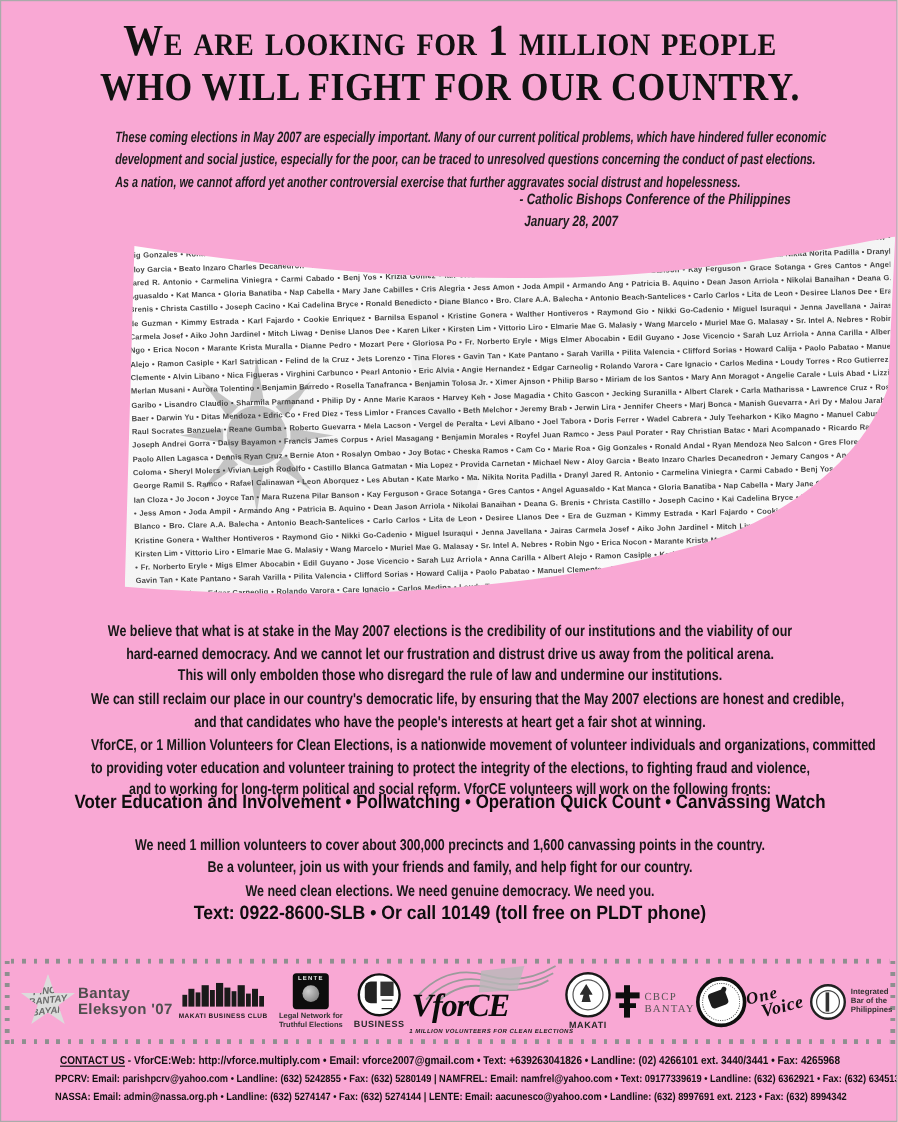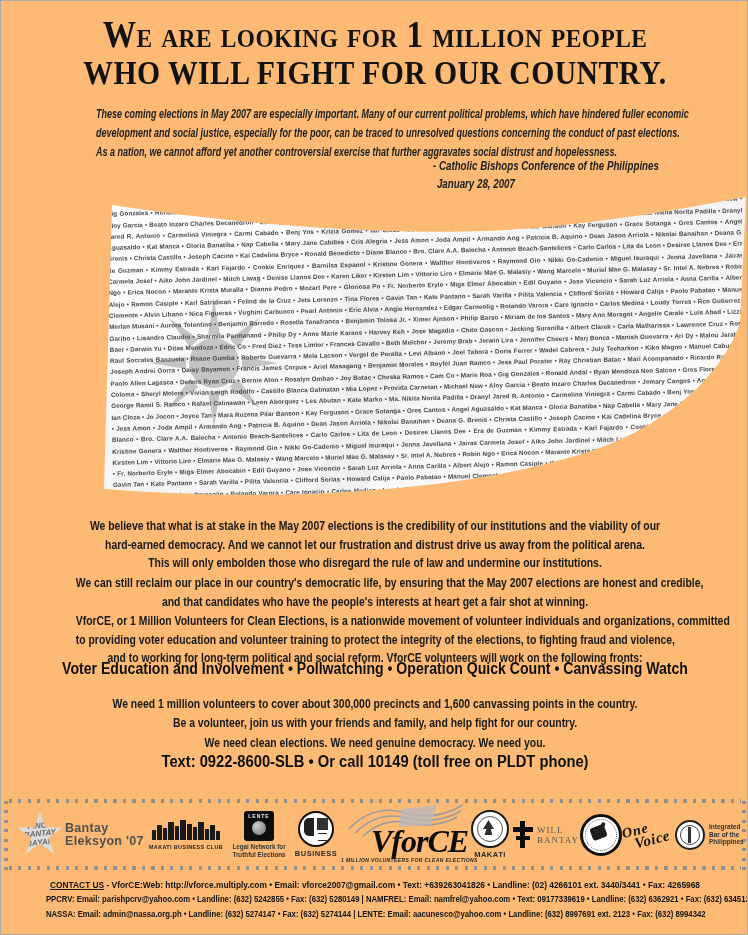--- a/index.html
+++ b/index.html
@@ -1,16 +1,16 @@
 <!DOCTYPE html>
 <html><head>
 <meta charset="utf-8">
 <style>
   html,body{margin:0;padding:0;background:#e8e8e8;}
-  .page{position:relative;width:746px;height:933px;background:#fdba74;border:1px solid #aaa;
+  .page{position:relative;width:746px;height:933px;background:#f9a8d4;border:1px solid #aaa;
         overflow:hidden;font-family:"Liberation Sans",sans-serif;color:#161616;}
   
   .headline{position:absolute;top:14px;left:0;width:748px;text-align:center;
             font-family:"Liberation Serif",serif;font-weight:bold;color:#121212;
             transform:scaleX(.9);transform-origin:50% 0;}
   .headline .h1a{display:block;font-size:37px;line-height:40px;font-variant:small-caps;letter-spacing:.5px;white-space:nowrap;}
   .headline .h1b{display:block;font-size:33px;line-height:37px;letter-spacing:.5px;white-space:nowrap;}
   
   .intro{position:absolute;left:95px;top:104px;width:820px;font-style:italic;font-weight:bold;
          font-size:12.5px;line-height:19px;color:#1c1c1c;transform:scaleX(.72);transform-origin:0 0;}
@@ -59,21 +59,21 @@
   .lente-sq .lt{position:absolute;top:2px;left:0;right:0;font-size:5px;font-weight:bold;color:#eee;letter-spacing:1px;}
   .lente-sq .lens{position:absolute;left:8px;top:10px;width:14px;height:14px;border-radius:50%;
         background:radial-gradient(circle at 35% 35%,#cfcfcf,#6e6e6e);}
   .l-namfrel{width:50px;}
   .nam-c{width:32px;height:32px;margin:0 auto;border:2px solid #111;border-radius:50%;position:relative;background:#fff;}
   .nam-c i{position:absolute;left:4px;top:5px;width:10px;height:18px;background:#222;border-radius:5px 0 0 5px;}
   .nam-c b{position:absolute;right:4px;top:5px;width:11px;height:12px;background:#333;}
   .nam-c u{position:absolute;right:5px;bottom:4px;width:9px;height:6px;border-top:1.5px solid #222;border-bottom:1.5px solid #222;}
   .l-vforce{width:126px;position:relative;height:56px;}
   .vf-text{position:absolute;left:2px;top:16px;font-family:"Liberation Serif",serif;font-style:italic;
-           font-weight:900;font-size:32px;color:#0c0c0c;letter-spacing:-1px;margin-left:28px;}
+           font-weight:900;font-size:27px;color:#0c0c0c;letter-spacing:-1px;}
   .vf-tag{position:absolute;left:0px;bottom:0px;font-size:5px;font-weight:bold;font-style:italic;color:#222;
           letter-spacing:.4px;white-space:nowrap;}
   .l-ppcrv{width:46px;}
   .ppcrv-c{width:34px;height:34px;margin:0 auto;border:2.5px solid #1a1a1a;border-radius:50%;position:relative;background:#fff;}
   .ppcrv-c i{position:absolute;left:4px;top:4px;right:4px;bottom:4px;border:1px solid #555;border-radius:50%;}
   .ppcrv-c b{position:absolute;left:10px;top:8px;width:11px;height:15px;background:#2d2d2d;
              clip-path:polygon(50% 0,100% 60%,70% 60%,85% 100%,15% 100%,30% 60%,0 60%);}
   .l-nassa{width:66px;display:flex;align-items:center;justify-content:center;gap:4px;}
   .nassa-glyph{position:relative;width:20px;height:27px;}
   .nassa-glyph i{position:absolute;left:7px;top:0;width:5px;height:27px;background:#0d0d0d;}
@@ -260,21 +260,21 @@
         <div class="cap">MAKATI</div>
       </div>
 
       <div class="logo l-nassa">
         <div class="nassa-glyph">
             <i></i>
             <b></b>
             <u></u>
           </div>
         <div class="nassa-txt">
-          <span>WILL</span><br>
+          <span>CBCP</span><br>
           <span>BANTAY</span>
         </div>
       </div>
 
       <div class="logo l-fist">
         <div class="fist-c">
             <i></i>
             <b></b>
             <u></u>
           </div>

